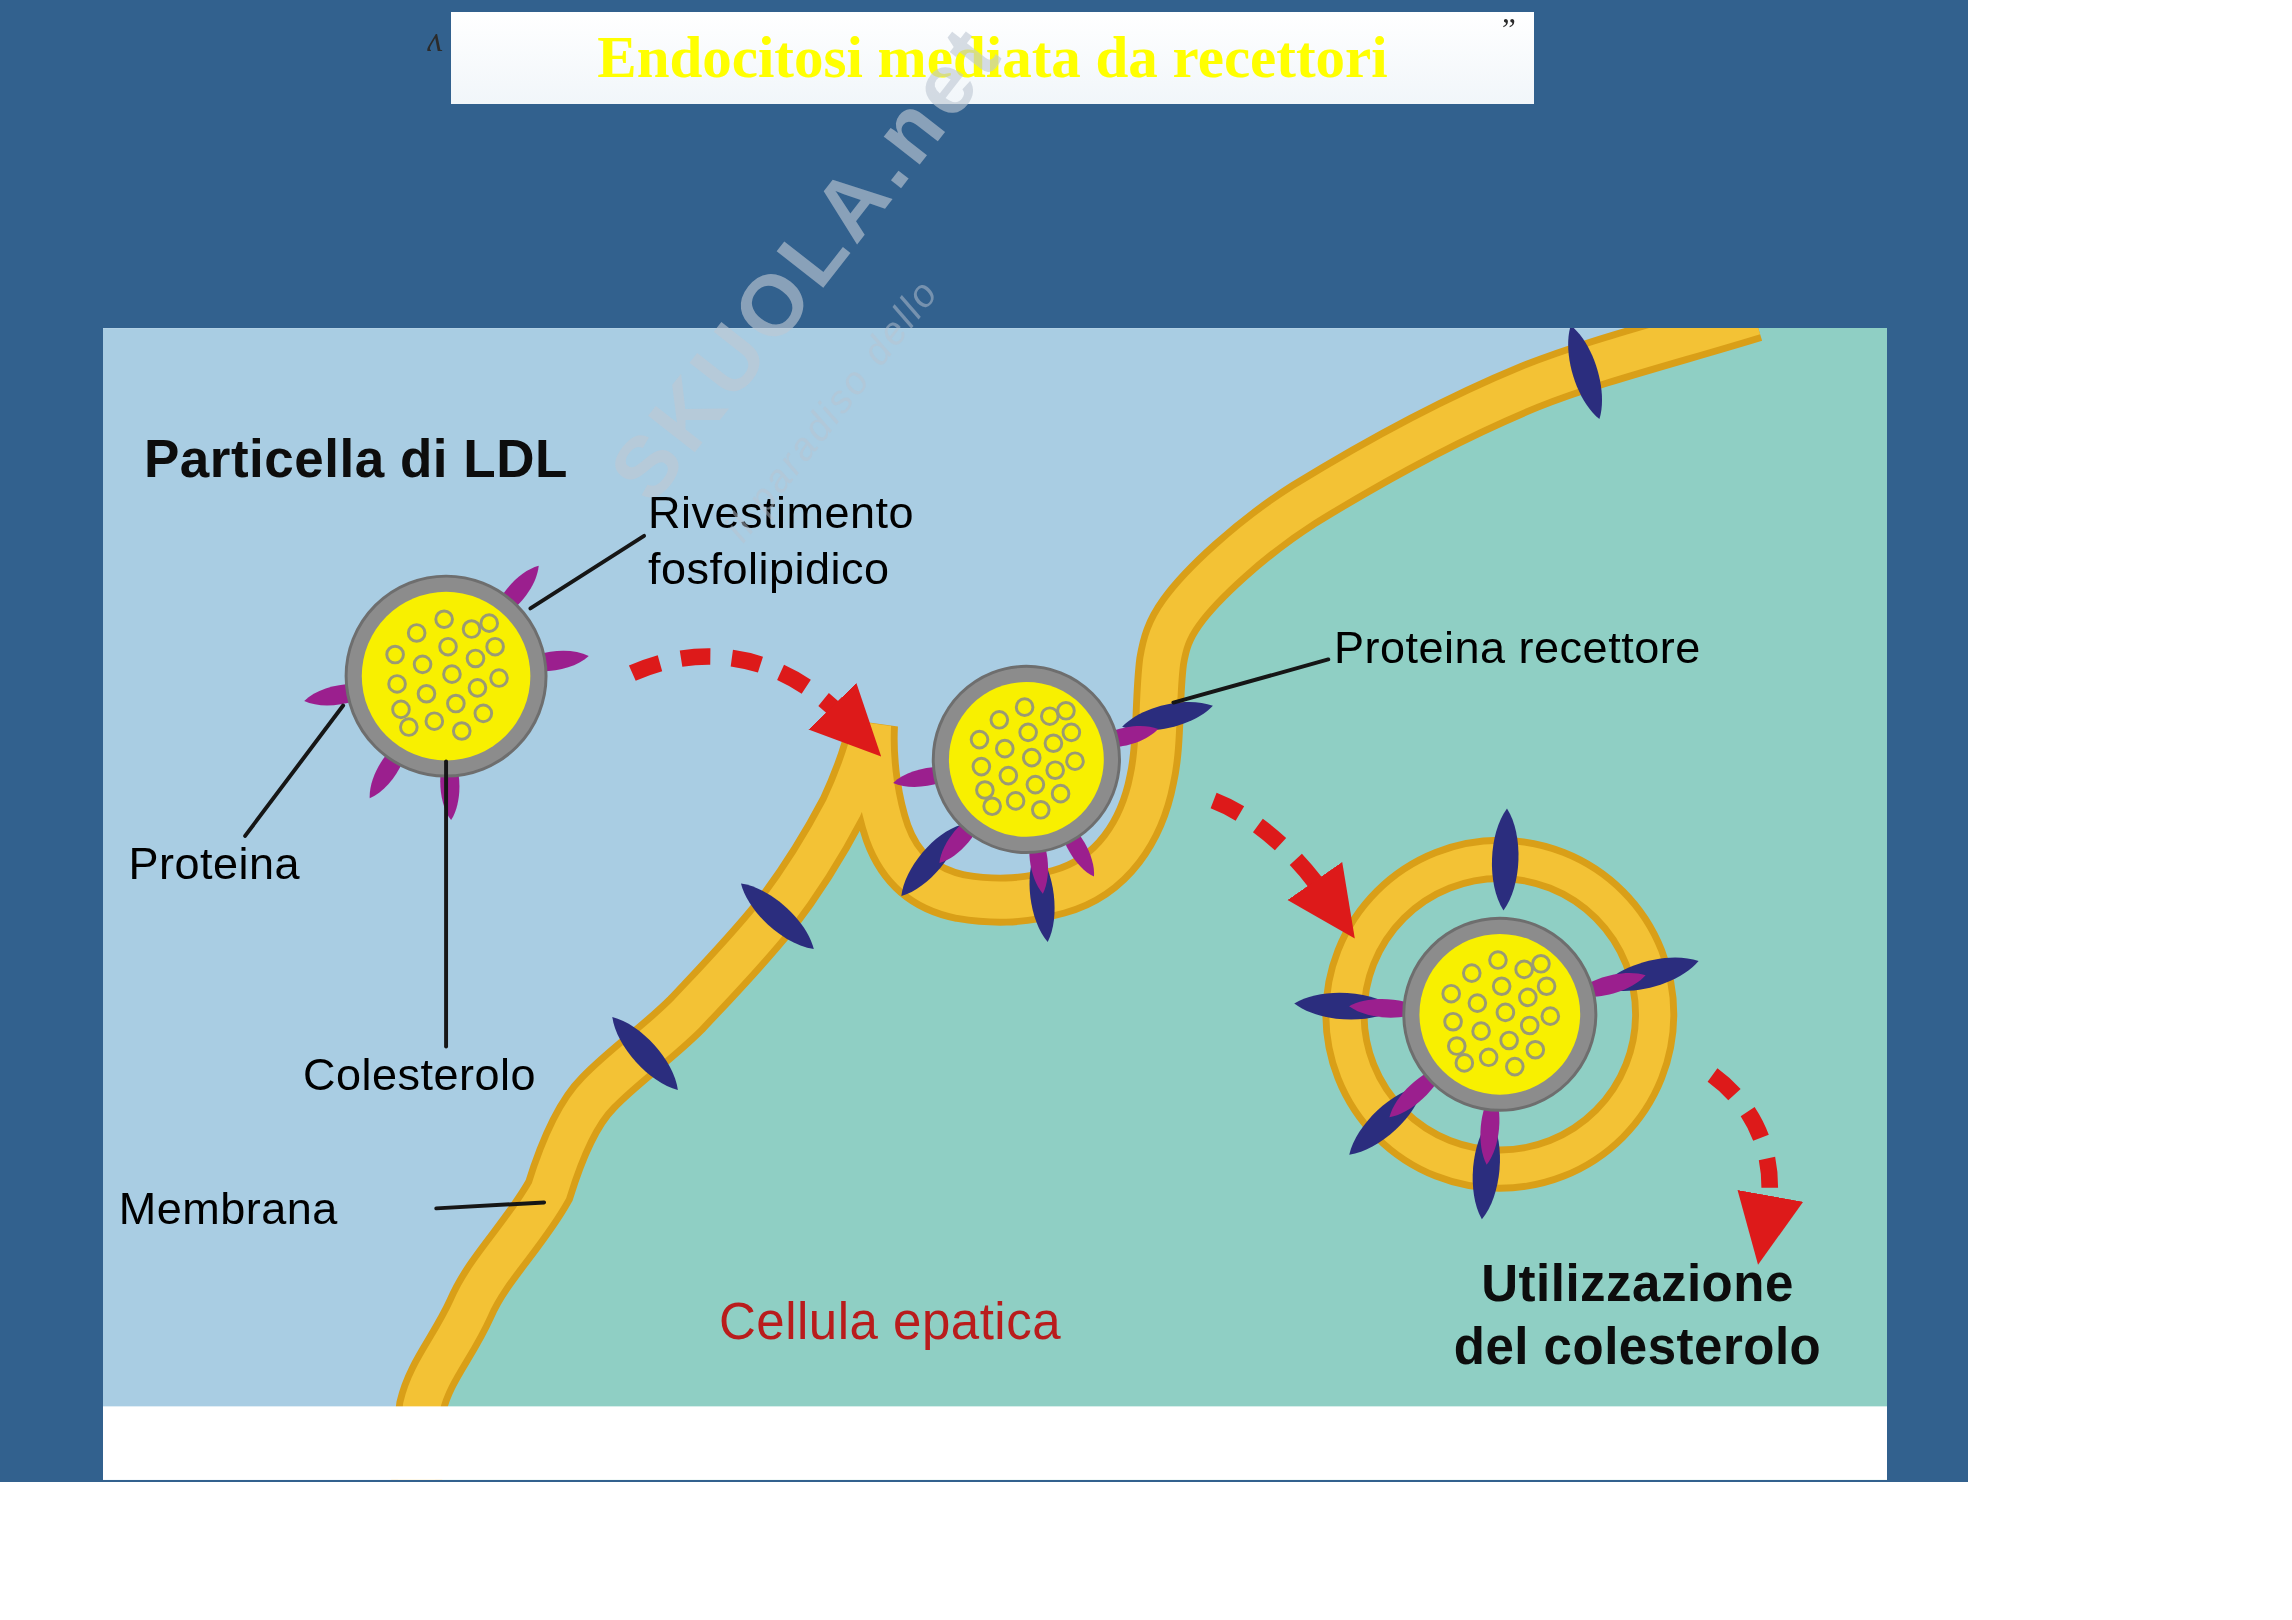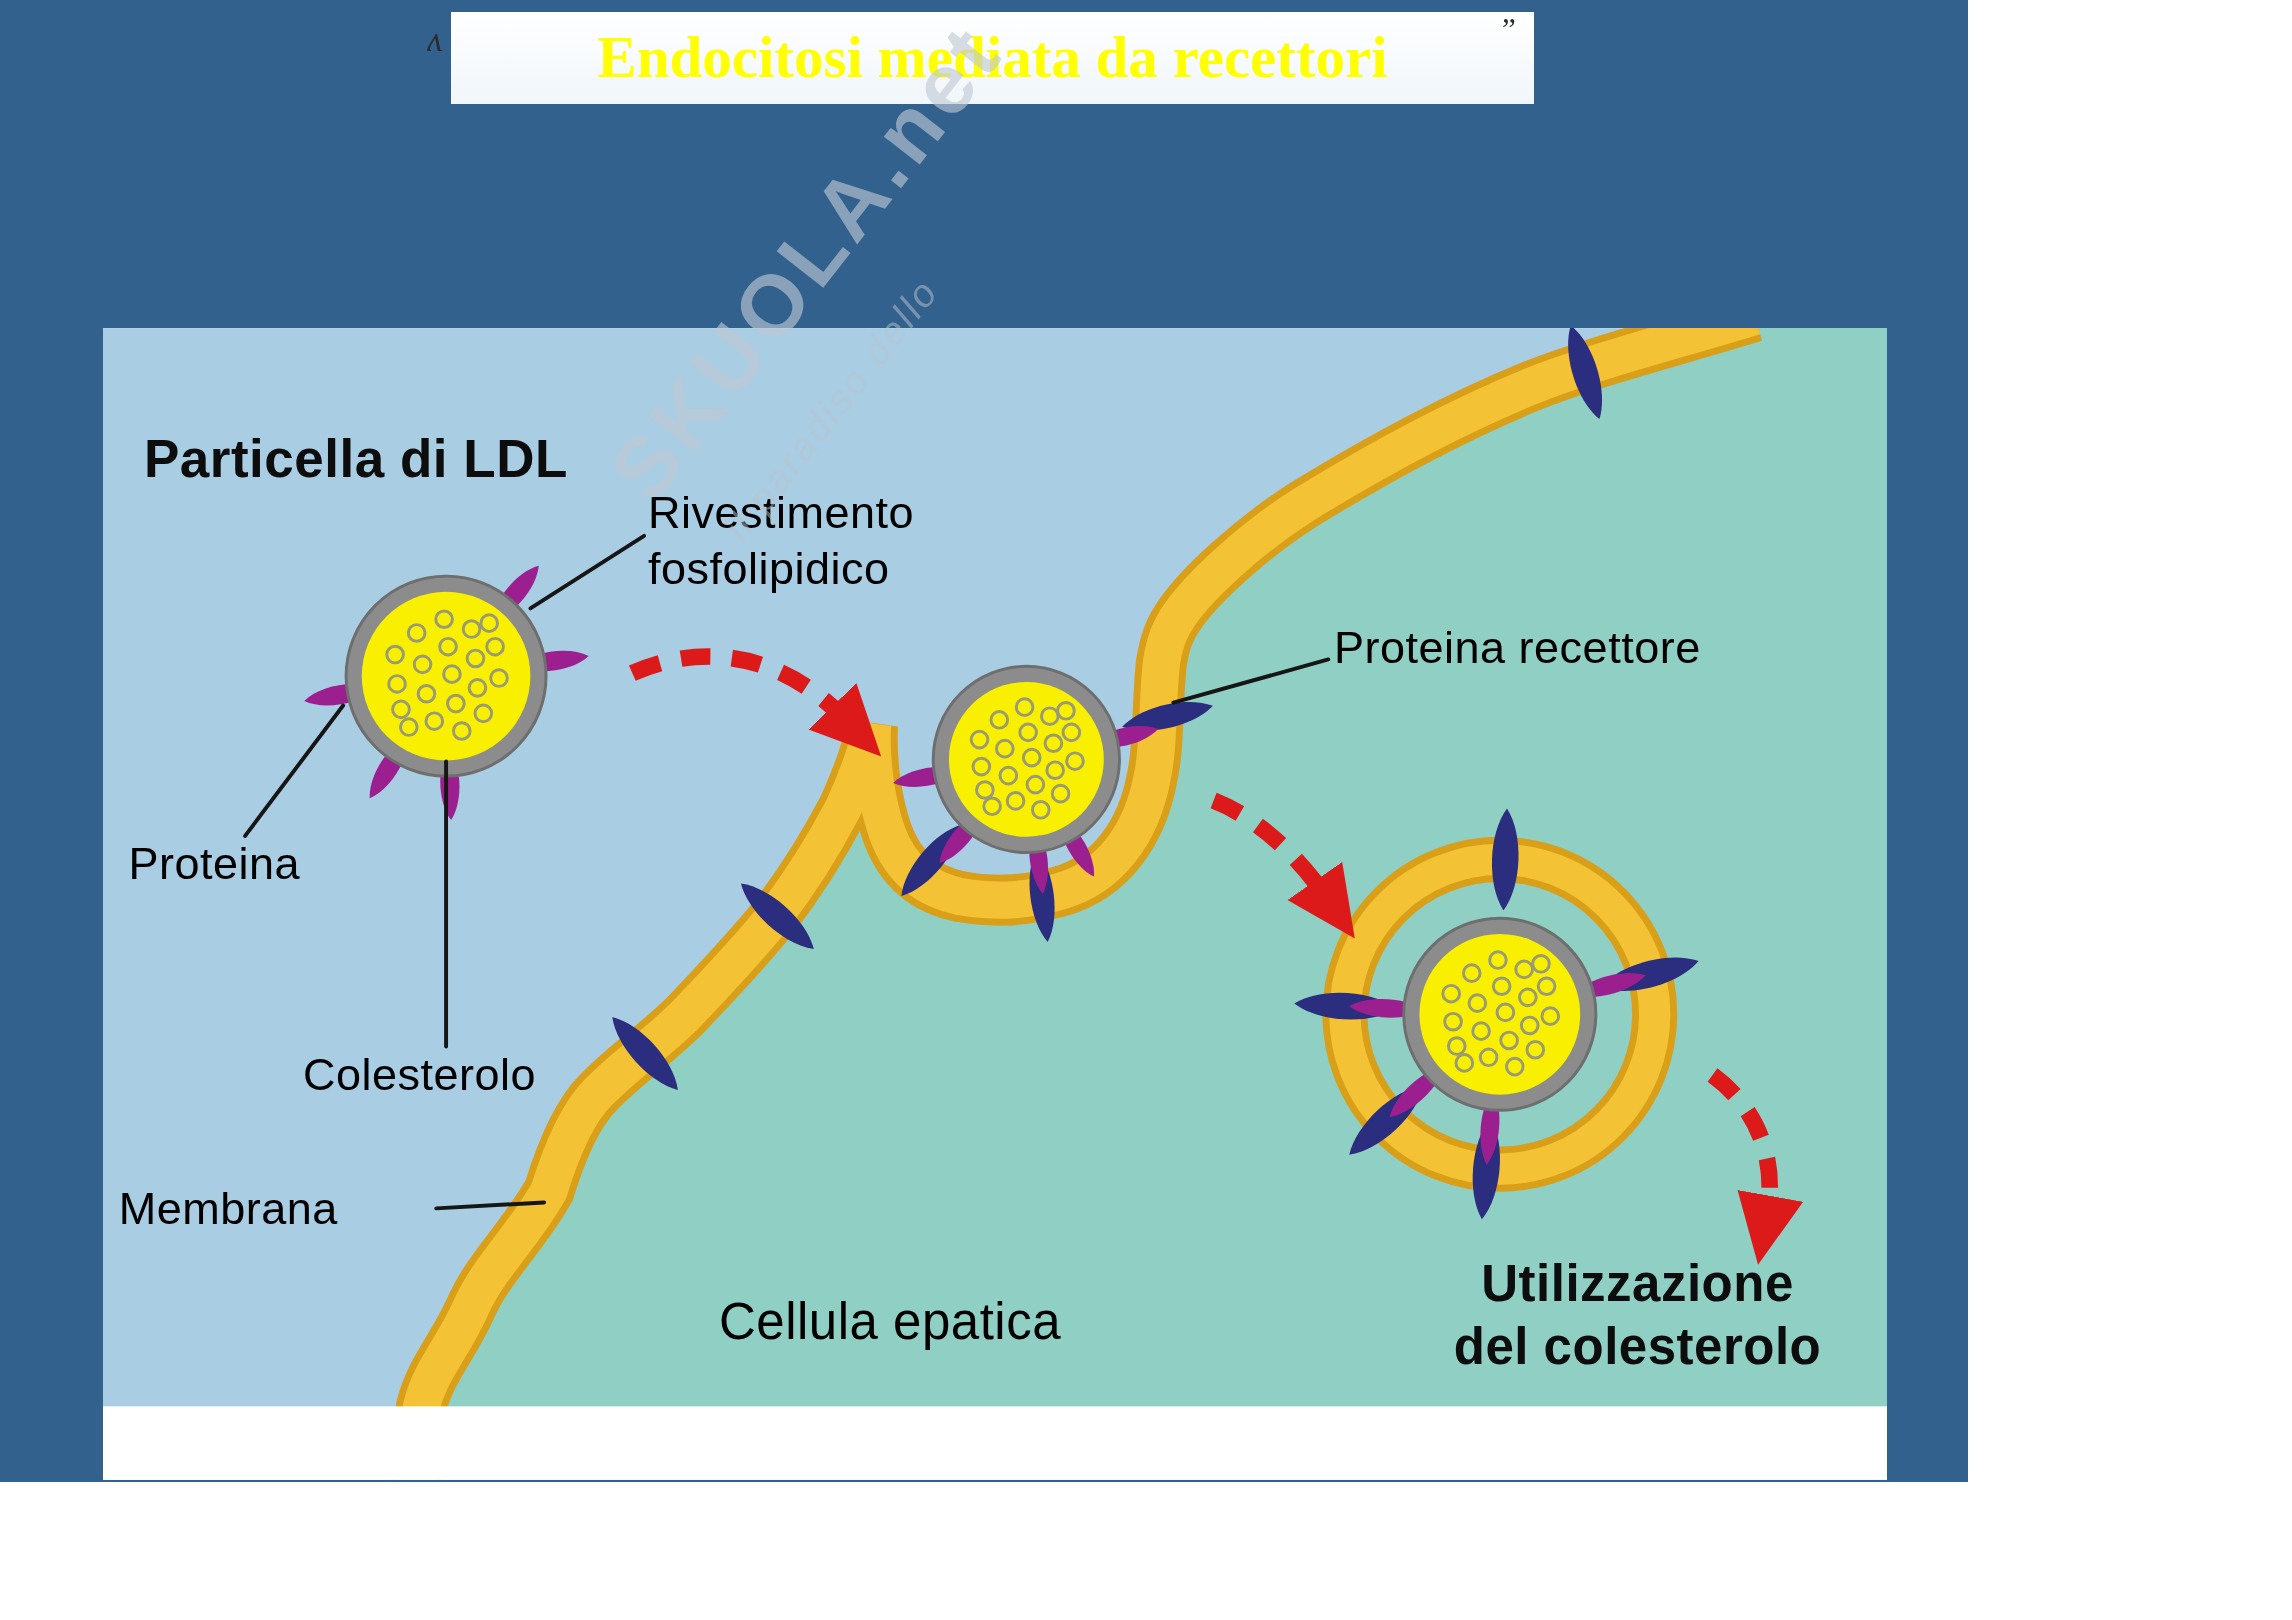--- a/index.html
+++ b/index.html
@@ -26,21 +26,21 @@
   .panel svg{position:absolute;left:0;top:0;width:1784px;height:1152px;display:block;}
 
   .lbl{position:absolute;color:#000000;font-size:45px;line-height:56px;letter-spacing:0.5px;z-index:6;}
   .lbl.bold{font-weight:bold;color:#0d0d0d;}
   .lbl-particella{left:41px;top:101px;font-size:53px;line-height:59px;}
   .lbl-rivestimento{left:545px;top:157px;}
   .lbl-recettore{left:1231px;top:292px;}
   .lbl-proteina{left:25.5px;top:508px;}
   .lbl-colesterolo{left:200px;top:719px;}
   .lbl-membrana{left:15.7px;top:853px;}
-  .lbl-cellula{left:616px;top:966px;font-size:51px;color:#000000;}
+  .lbl-cellula{left:616px;top:966px;font-size:51px;color:#b91c1c;}
   .lbl-utilizzazione{left:1304px;top:924px;width:461px;text-align:center;font-size:51px;line-height:63px;}
 
   .watermark{
     position:absolute;transform-origin:0 50%;transform:rotate(-52deg);
     color:rgba(190,200,212,0.62);font-weight:bold;z-index:7;pointer-events:none;
     white-space:nowrap;
   }
   #wm1{left:629px;top:439px;font-size:86px;letter-spacing:5.9px;}
   #wm2{left:733px;top:514px;font-size:39px;font-style:italic;font-weight:normal;color:rgba(185,196,208,0.5);letter-spacing:2.9px;}
 </style>

